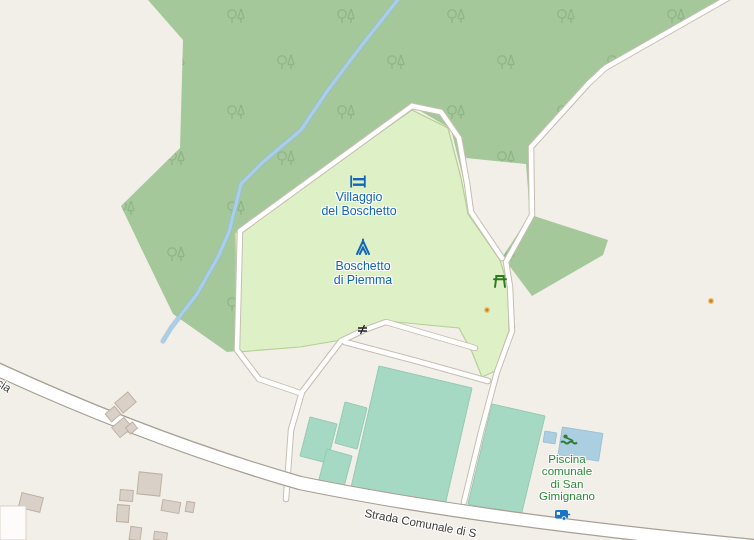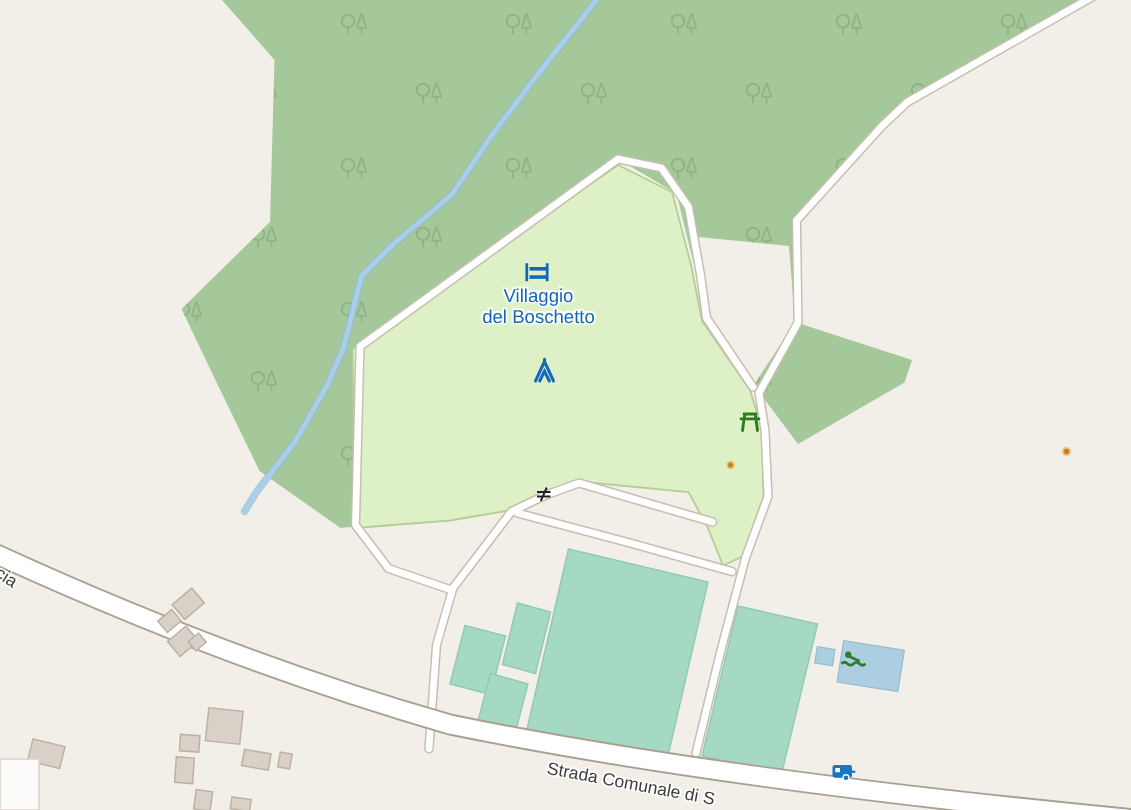--- a/index.html
+++ b/index.html
@@ -126,15 +126,25 @@
       <path d="M0,3 H9 M0,6 H9 M6.5,0 L2.5,9"></path>
     </g>
     <circle cx="487" cy="310" r="2.3" fill="#c8811e" stroke="#eec27f" stroke-width="1.2"></circle>
     <circle cx="711" cy="301" r="2.4" fill="#c8811e" stroke="#eec27f" stroke-width="1.2"></circle>
   </svg>
 
   <div class="lbl lbl-blue center" style="left:359px;top:190px;">
     <div>Villaggio</div>
     <div>del Boschetto</div>
   </div>
+  <div class="lbl lbl-blue center" style="left:363px;top:259px;">
+    <div>Boschetto</div>
+    <div>di Piemma</div>
+  </div>
+  <div class="lbl lbl-green center" style="left:567px;top:453px;">
+    <div>Piscina</div>
+    <div>comunale</div>
+    <div>di San</div>
+    <div>Gimignano</div>
+  </div>
   <div class="lbl lbl-road" style="left:366px;top:506px;transform:rotate(10.5deg);transform-origin:left top;">Strada Comunale di S</div>
   <div class="lbl lbl-road" style="left:-4px;top:372px;transform:rotate(33deg);transform-origin:left top;">ucia</div>
 </div>
 
 </body></html>

